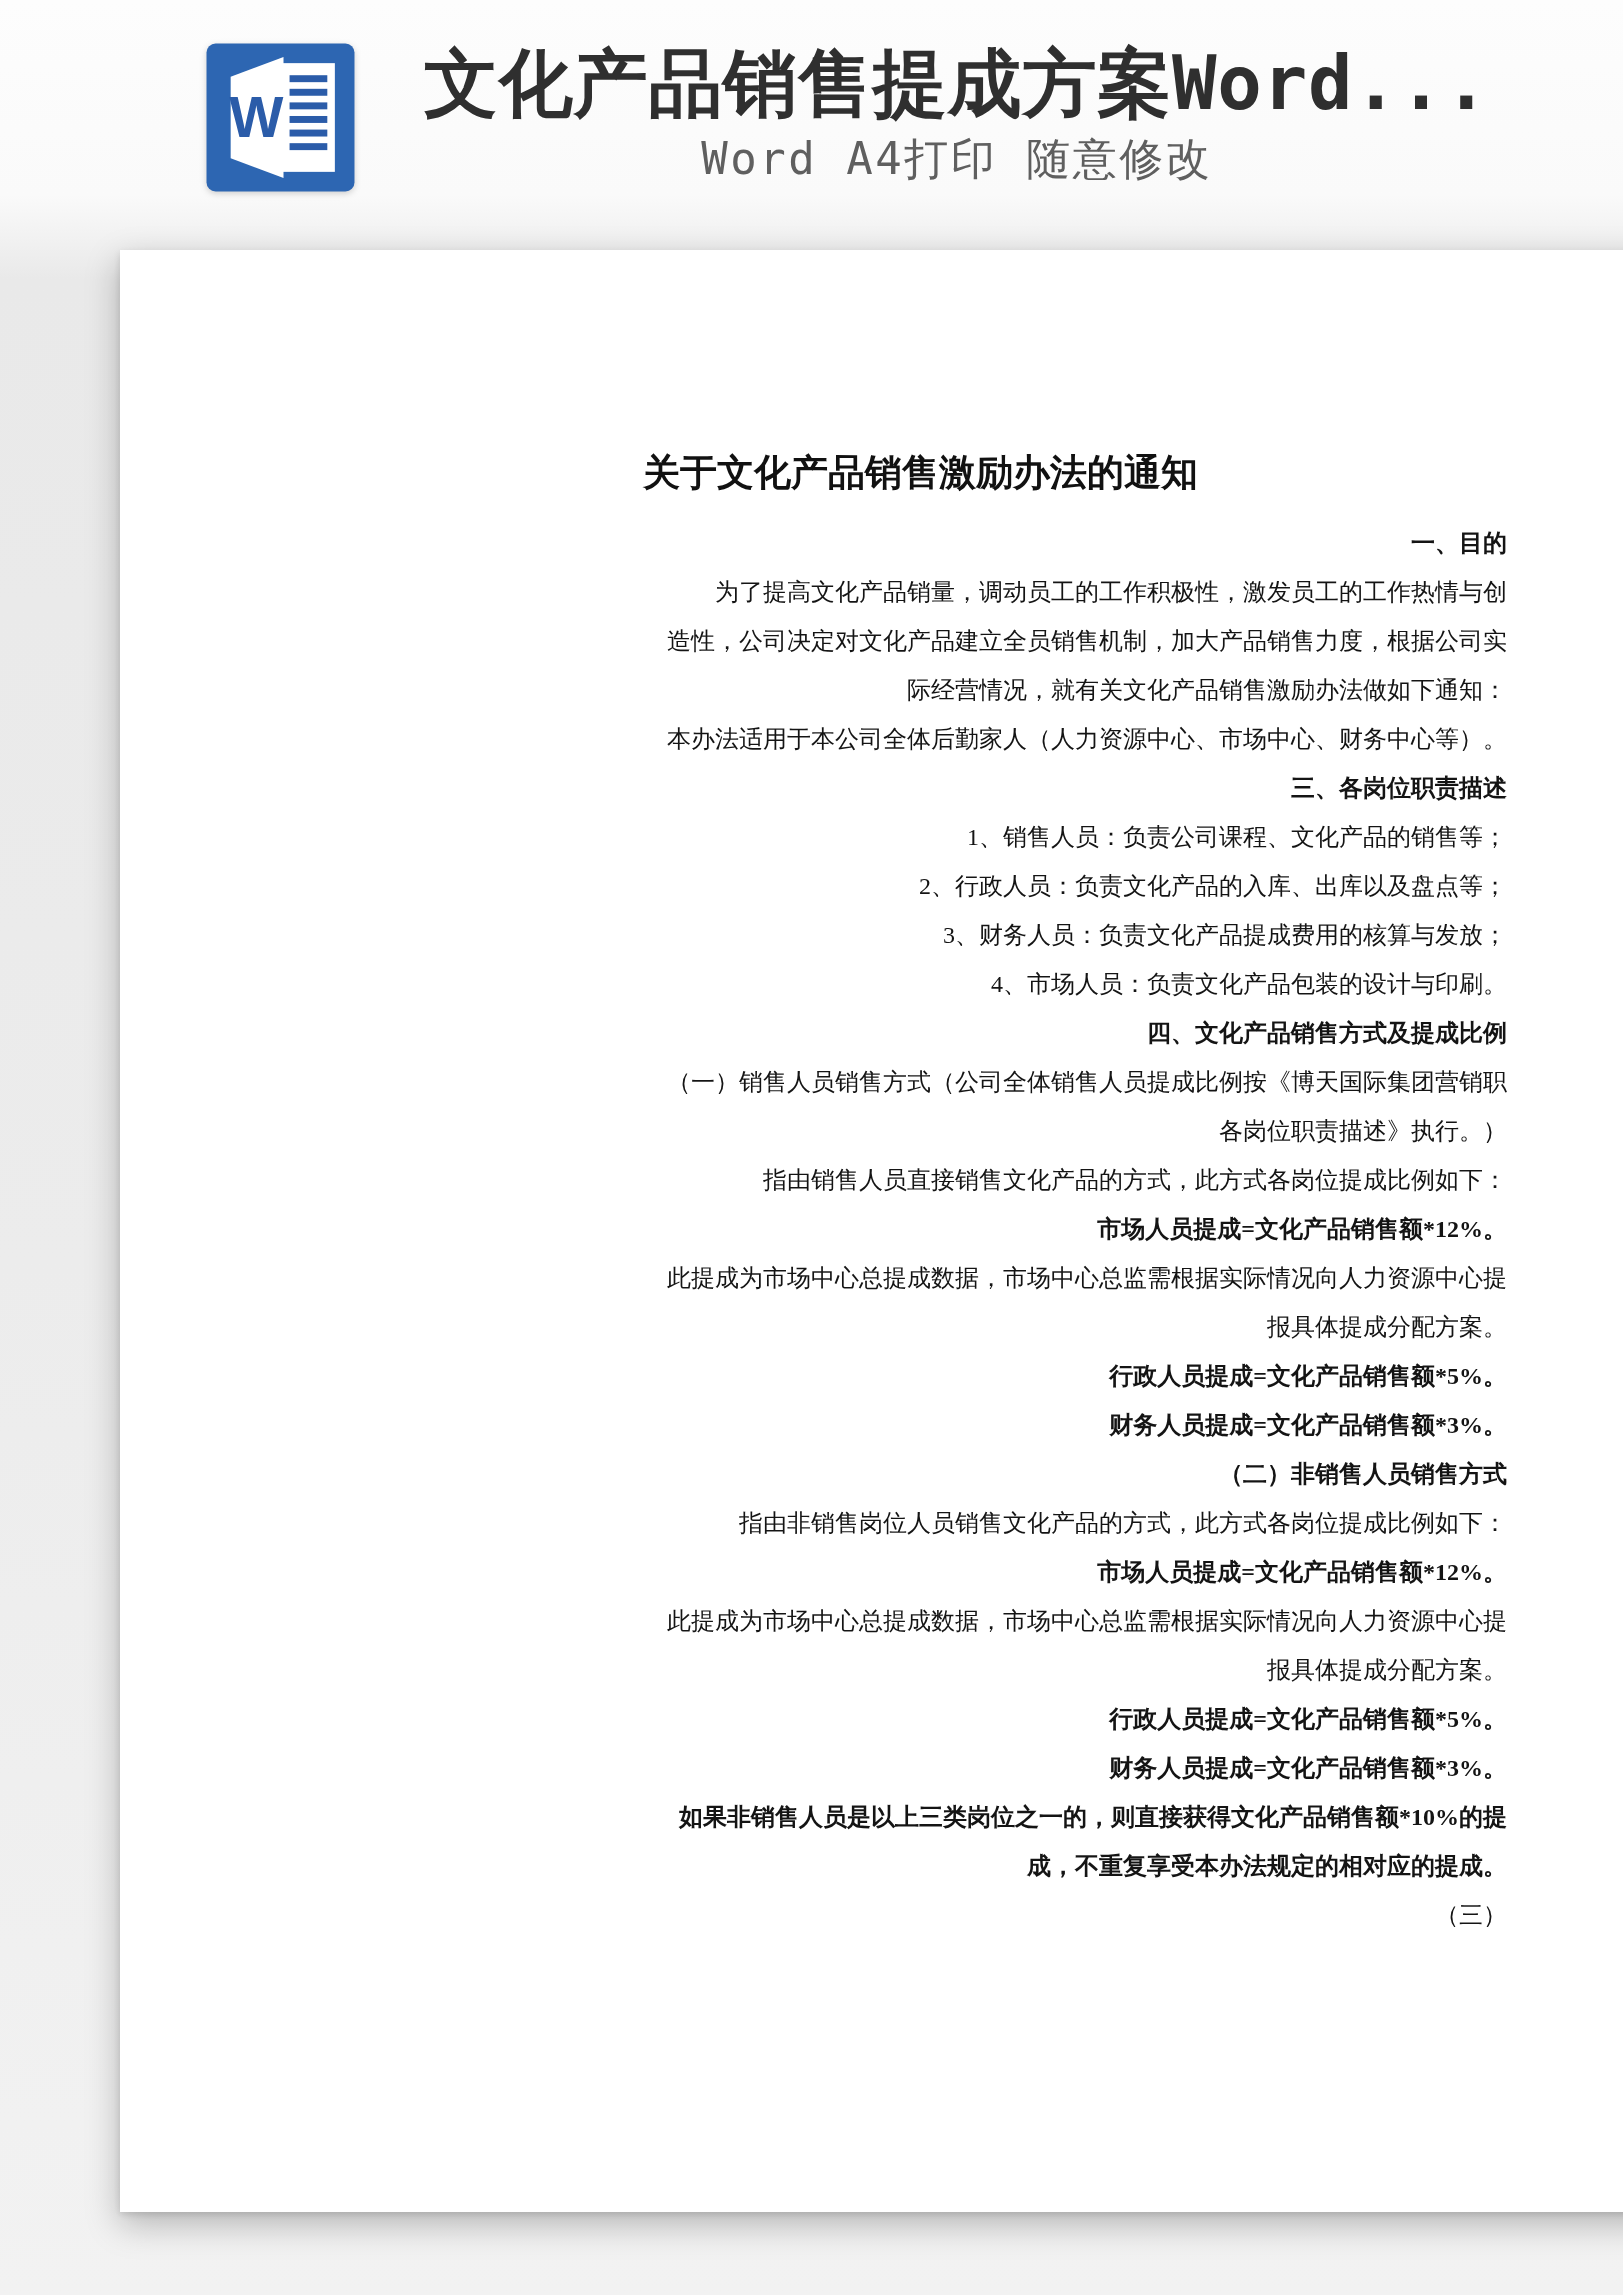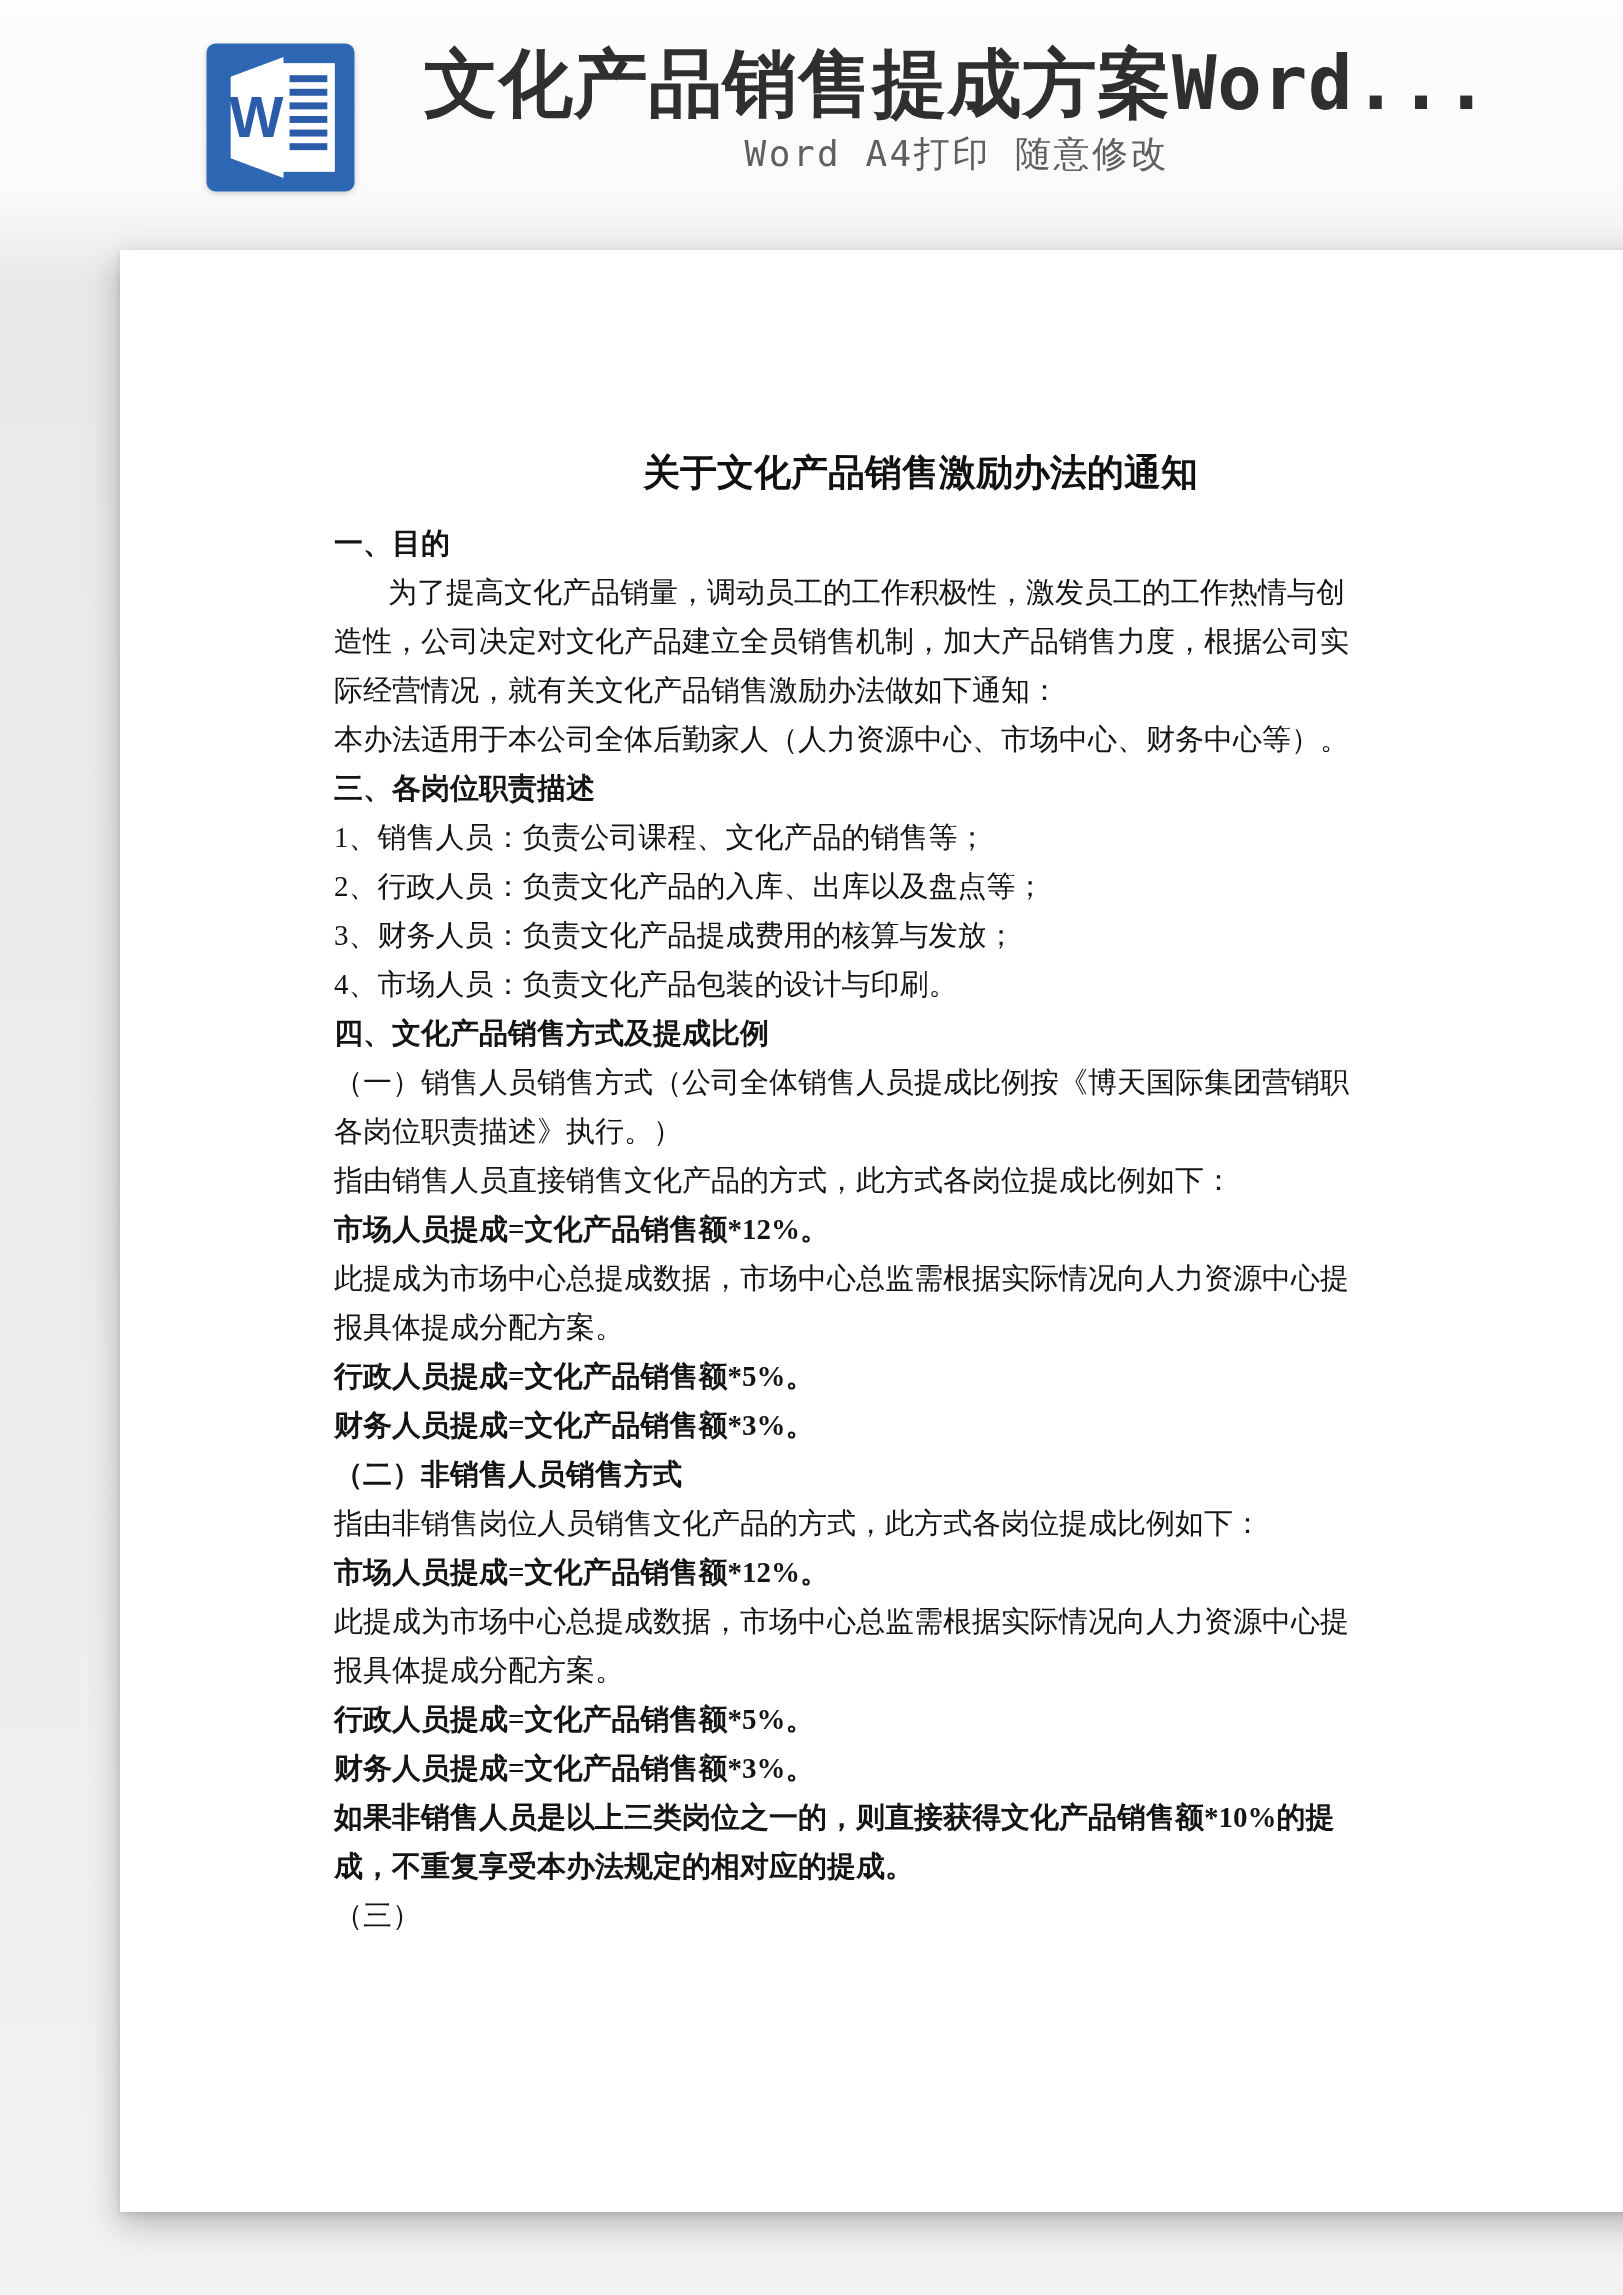--- a/index.html
+++ b/index.html
@@ -21,40 +21,40 @@
   .header-text{display:flex;flex-direction:column;align-items:center;margin-left:20px;}
   .tpl-title{
     margin:0;
     font-family:"DejaVu Sans Mono","DejaVu Sans",monospace,sans-serif;
     font-size:74px;font-weight:700;color:#2f2f2f;line-height:1.12;
     letter-spacing:0.8px;white-space:nowrap;
   }
   .tpl-subtitle{
     margin:5px 0 0 0;
     font-family:"DejaVu Sans Mono","DejaVu Sans",monospace,sans-serif;
-    font-size:36px;color:#5f5f5f;letter-spacing:2.5px;white-space:nowrap;
+    font-size:44px;color:#5f5f5f;letter-spacing:2.5px;white-space:nowrap;
   }
   
   .doc-page{
     position:absolute;left:120px;top:250px;width:1573px;height:1962px;
     background:#ffffff;
     box-shadow:0 12px 32px rgba(0,0,0,.25),0 2.5px 6.8px rgba(0,0,0,.12);
     box-sizing:border-box;
     padding:197px 186px 0 214px;
   }
   .doc-title{
     margin:0 0 20px 0;
     font-size:37px;font-weight:700;color:#111;
     text-align:center;line-height:52px;white-space:nowrap;
     font-family:"Liberation Serif","DejaVu Serif",serif;
   }
   .doc-body{font-family:"Liberation Serif","DejaVu Serif",serif;}
   .doc-line{
     height:49px;line-height:49px;
-    font-size:29px;color:#141414;white-space:nowrap;
+    font-size:24px;color:#141414;white-space:nowrap;text-align:right;
   }
   .doc-line.bold{font-weight:700;}
   .doc-line.indent{padding-left:54px;}
 </style>
 </head>
 <body>
 
 <div class="stage">
 
   <header class="preview-header">

